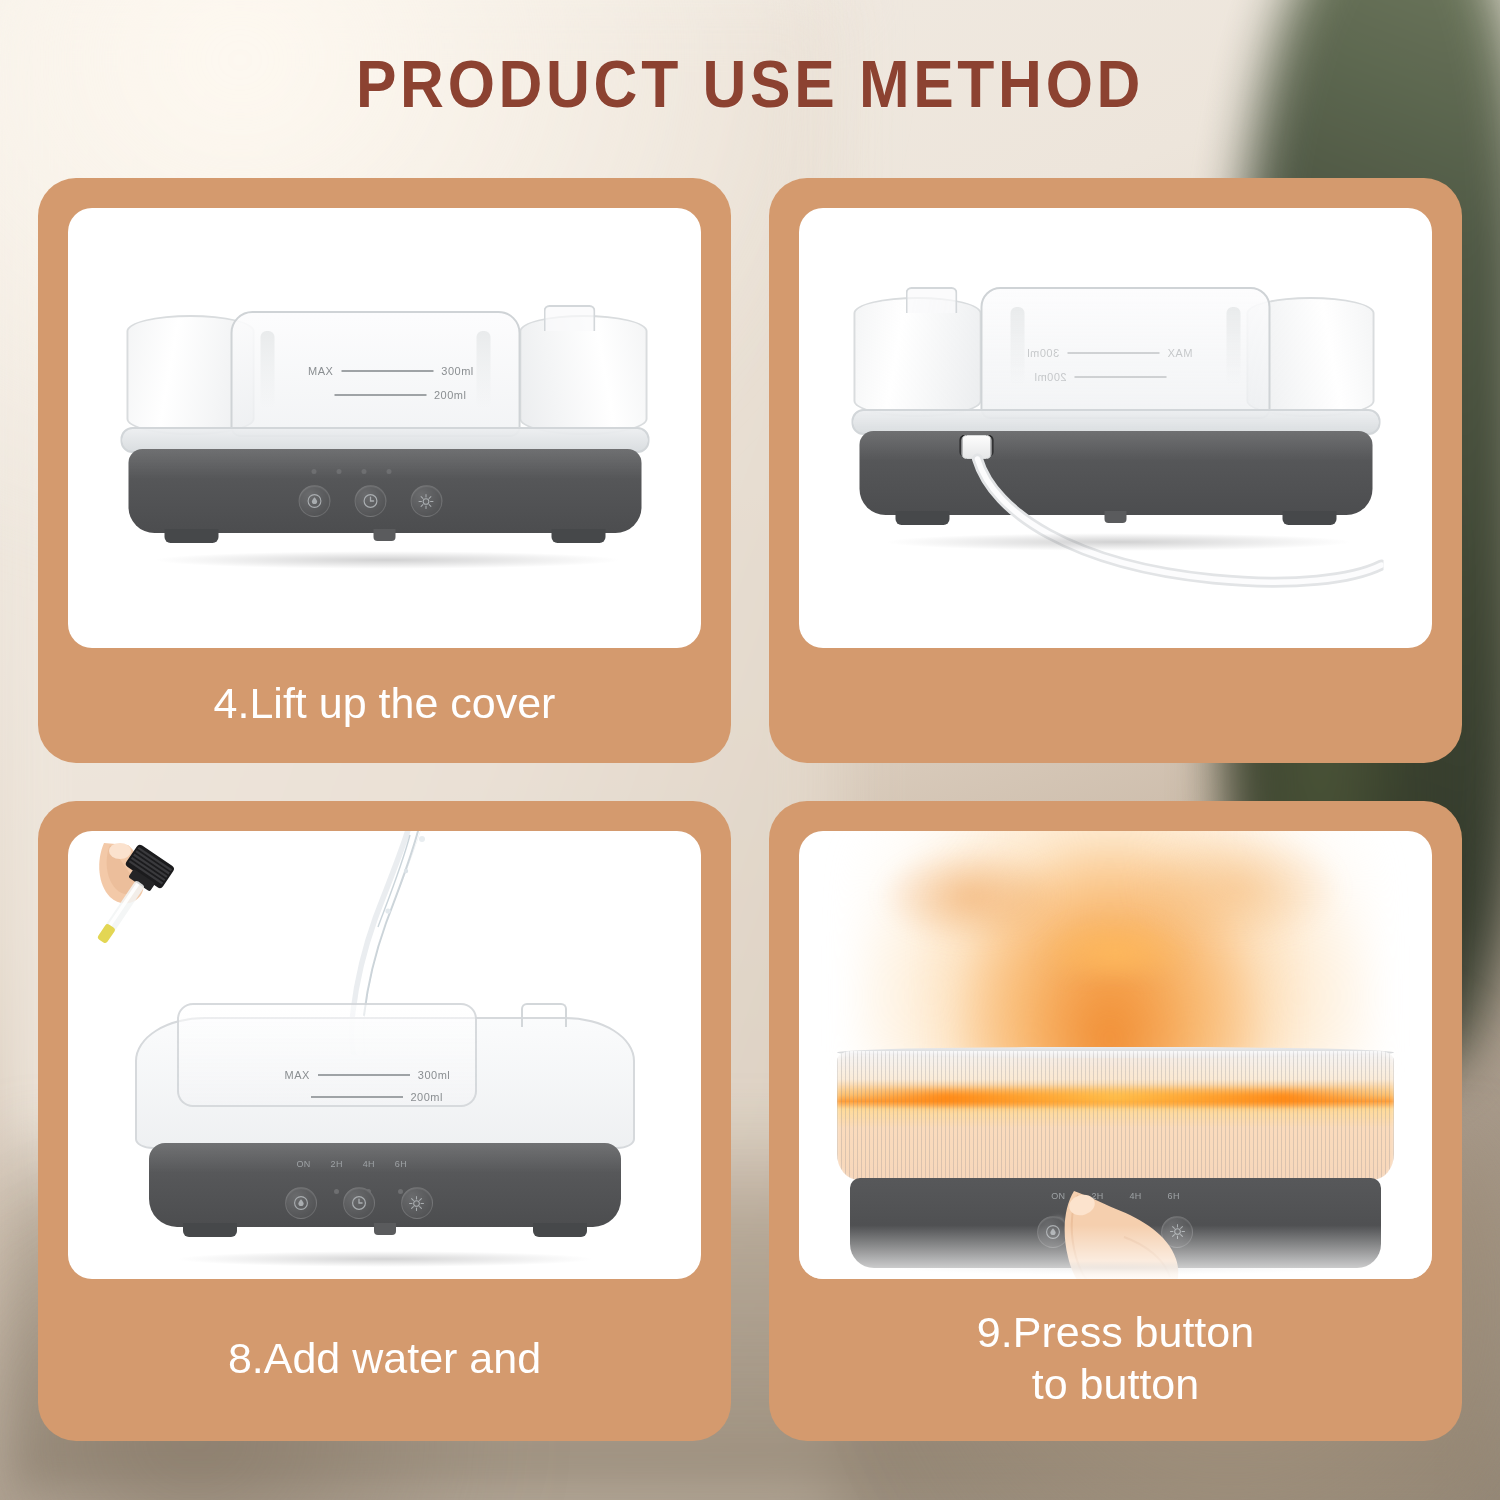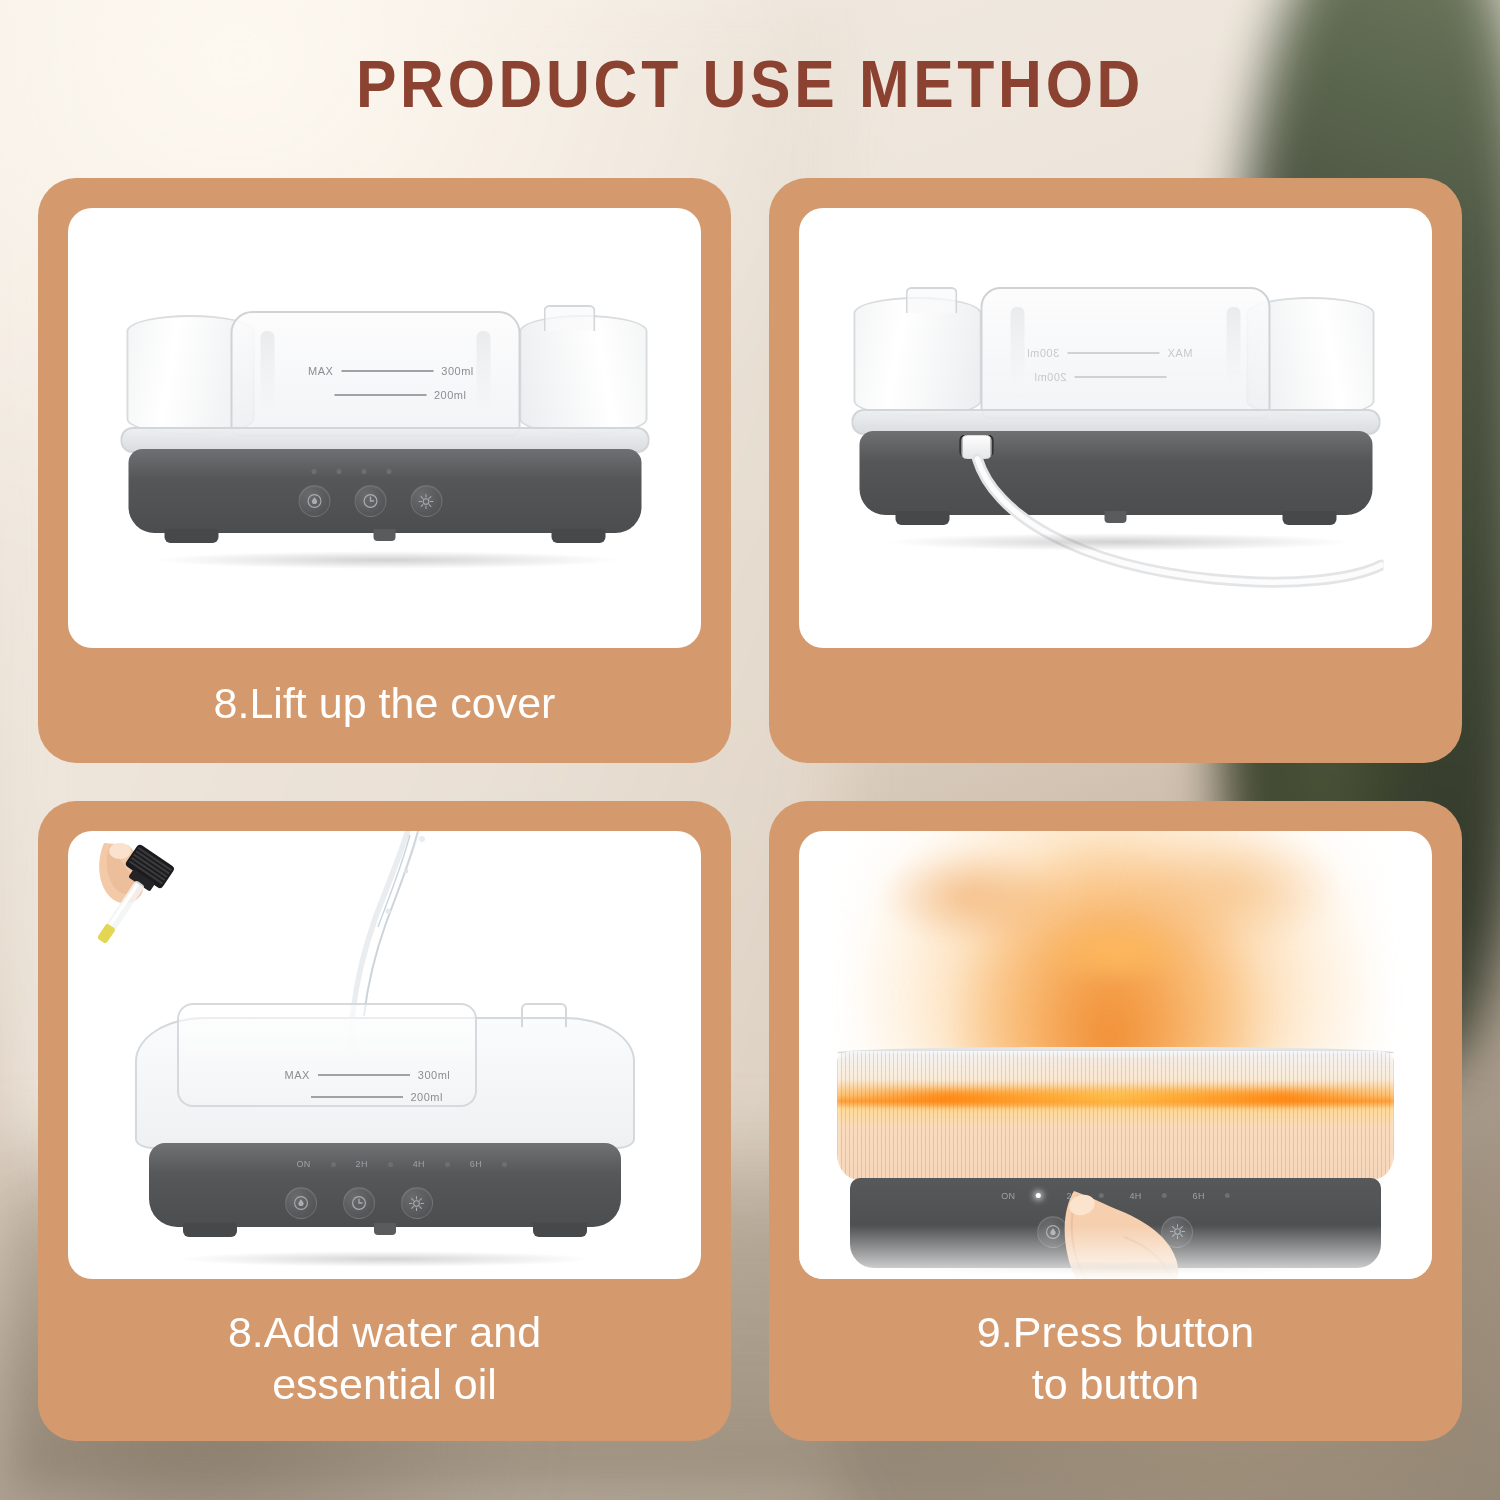--- a/index.html
+++ b/index.html
@@ -106,21 +106,21 @@
   .btnrow{position:absolute;display:flex;align-items:center;gap:24px;}
   .dbtn{width:30px;height:30px;border-radius:50%;
     background:radial-gradient(circle at 34% 30%,#6A6B6D,#58595B 60%,#4C4D4F);
     border:1px solid rgba(255,255,255,.14);
     display:flex;align-items:center;justify-content:center;
     color:#A9ADB0;font-size:15px;line-height:1;box-shadow:inset 0 1px 1px rgba(255,255,255,.1);}
   .dbtn svg{display:block;}
   .leds{position:absolute;display:flex;align-items:flex-end;gap:20px;}
   .led{width:5px;height:5px;border-radius:50%;background:#6E6F71;}
   .led.on{background:#FFFFFF;box-shadow:0 0 6px 2px rgba(255,255,255,.75);}
-  .ledwrap{display:flex;flex-direction:row;align-items:center;gap:20px;}
+  .ledwrap{display:flex;flex-direction:column;align-items:center;gap:20px;}
   .ledlbl{font-size:9px;color:#9EA2A5;letter-spacing:.3px;}
 
   
   .dev2{position:absolute;left:50%;top:46%;transform:translate(-50%,-50%);width:545px;height:250px;}
   .d2-mirror{transform:scaleX(-1);}
   .d2-port{position:absolute;left:116px;top:150px;width:34px;height:22px;
     background:#3C3D3F;border-radius:5px;box-shadow:inset 0 1px 3px rgba(0,0,0,.6);}
   .d2-plug{position:absolute;left:118px;top:150px;width:30px;height:24px;
     background:linear-gradient(180deg,#FDFDFD,#E6E7E8);border-radius:5px;
     border:1px solid #D7D9DA;box-sizing:border-box;}
@@ -255,21 +255,21 @@
             </div>
           </div>
           <div class="d1-foot" style="left:36px;"></div>
           <div class="d1-foot" style="right:36px;"></div>
           <div class="d1-notch"></div>
         </div>
         <div class="d1-shadow"></div>
       </div>
     </div>
     <div class="caption">
-      <span>8.Lift up the cover</span>
+      <span>4.Lift up the cover</span>
     </div>
   </div>
 
   <div class="card card2">
     <div class="photo">
       <div class="dev2">
         <div class="d2-mirror" style="position:absolute;inset:0;">
           <div class="d1-leftcyl"></div>
           <div class="d1-rightcyl"></div>
           <div class="d1-spout"></div>
@@ -395,21 +395,20 @@
           </div>
           <div class="d1-foot" style="left:34px;"></div>
           <div class="d1-foot" style="right:34px;"></div>
           <div class="d1-notch"></div>
         </div>
         <div class="d3-shadow"></div>
       </div>
     </div>
     <div class="caption">
       <span>8.Add water and</span>
-      <span>essential oil</span>
     </div>
   </div>
 
   <div class="card card4">
     <div class="photo">
       <div class="dev4">
         <div class="flamearea">
           <div class="flame-a"></div>
           <div class="flame-b"></div>
           <div class="flame-w1"></div>

